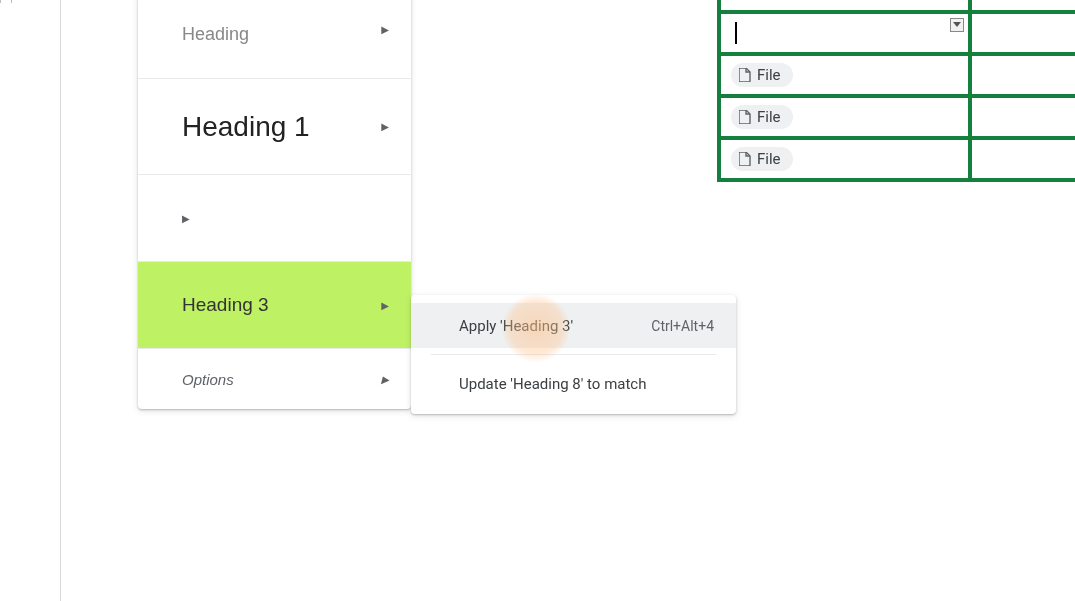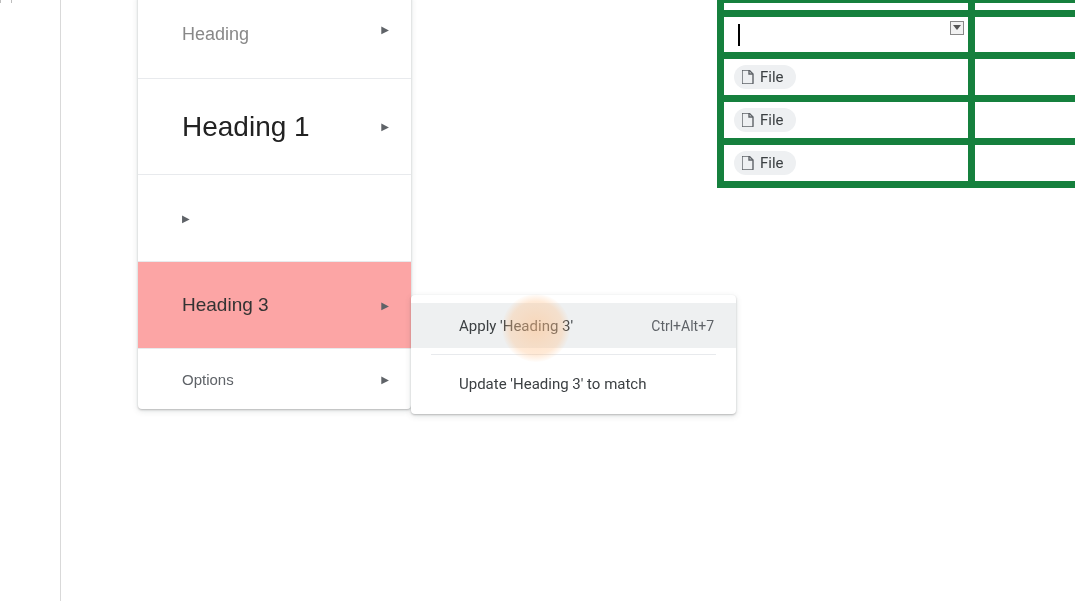--- a/index.html
+++ b/index.html
@@ -53,22 +53,22 @@
       border-bottom: 1px solid #e8eaed;
       cursor: pointer;
       padding-right: 22px;
       padding-left: 44px;
     }
     .style-item.subtitle { height: 85px; padding-top: 30px; align-items: flex-start;}
     .style-item.h1 { height: 96px; }
     .style-item.h2 { height: 87px; }
     .style-item.h3 { height: 87px; }
     .style-item.options { height: 60px; }
-    .style-item:last-child { border-bottom: none; }
-    .style-item.hover { background: #fca5a5; }
+    .style-item:last-child { border-bottom: none; font-style: italic; }
+    .style-item.hover { background: #bef264; }
     .style-name { color: #3c4043; }
     .subtitle .style-name { color: #888; font-size: 18px; font-weight: 400; }
     .h1 .style-name { font-size: 28px; font-weight: 400; color: #222;}
     .h2 .style-name { font-size: 22px; font-weight: 400; color: #222;}
     .h3 .style-name { font-size: 19px; font-weight: 400; color: #333;}
     .options .style-name { font-size: 15px; color: #5f6368;}
     .submenu-arrow {
       color: #5f6368;
       font-size: 10px;
     }
@@ -121,21 +121,21 @@
       left: 717px;
       top: -4px;
       width: 358px;
     }
     .tbl {
       border-collapse: collapse;
       width: 100%;
       table-layout: fixed;
     }
     .tbl td {
-      border: 7px solid #15803d;
+      border: 4px solid #15803d;
       height: 42px;
       padding: 6px 10px;
       vertical-align: middle;
     }
     .col1 { width: 251px; }
     .col2 { width: 107px; }
     .header-row td { height: 14px; padding:0; }
 
     .cell-editing { position: relative; }
     .cursor-caret {
@@ -197,25 +197,25 @@
   </div>
   <div class="style-item options">
     <span class="style-name">Options</span>
     <span class="submenu-arrow">▶</span>
   </div>
 </div>
 
 <div class="submenu">
   <div class="submenu-item hover">
     <span>Apply 'Heading 3'</span>
-    <span class="submenu-shortcut">Ctrl+Alt+7</span>
+    <span class="submenu-shortcut">Ctrl+Alt+4</span>
   </div>
   <div class="submenu-sep"></div>
   <div class="submenu-item">
-    <span>Update 'Heading 3' to match</span>
+    <span>Update 'Heading 8' to match</span>
   </div>
 </div>
 
 <div class="click-spot"></div>
 
 <div class="table-area">
   <table class="tbl">
     <colgroup>
         <col class="col1">
         <col class="col2">

